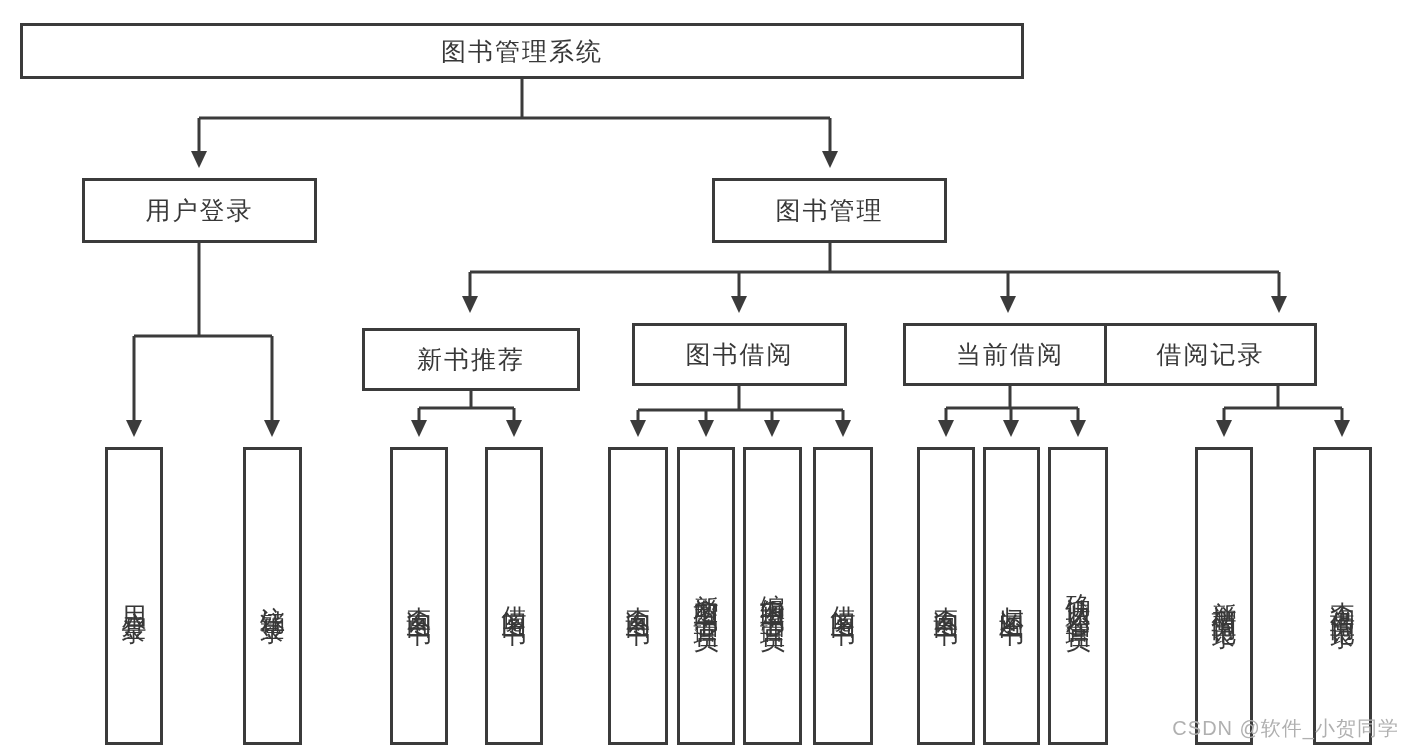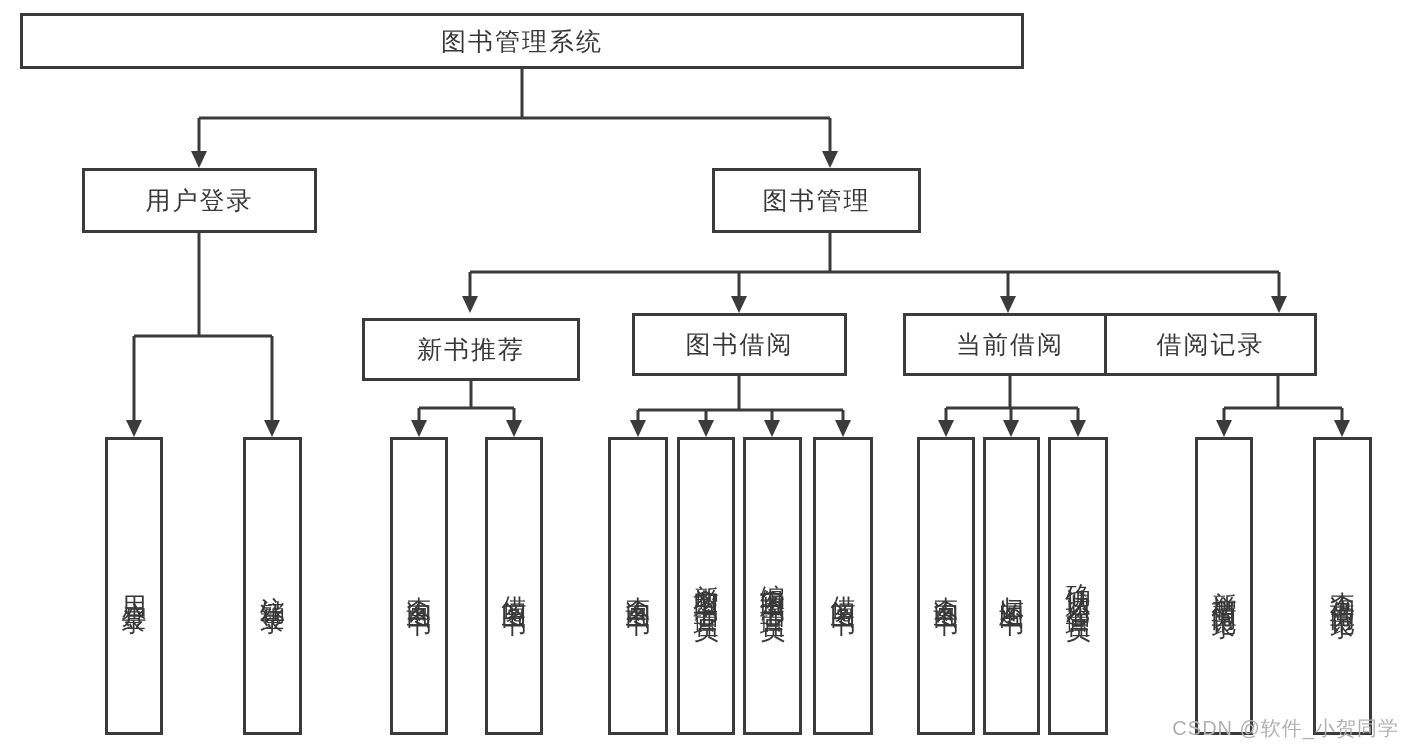--- a/index.html
+++ b/index.html
@@ -19,20 +19,21 @@
   .wires{position:absolute;left:0;top:0;width:1405px;height:747px;}
   .wires path{stroke:var(--line);stroke-width:3;fill:none;}
   .wires polygon{fill:var(--line);stroke:none;}
   .box{
     position:absolute;
     box-sizing:border-box;
     border:3px solid var(--line);
     background:var(--bg);
     display:flex;align-items:center;justify-content:center;
     color:var(--text);
+    margin-top:10px;
   }
   .hlabel{
     font-size:25px;
     letter-spacing:2px;
     white-space:nowrap;
     color:var(--text);
   }
   .leaf{top:437px;height:298px;}
   .vlabel{
     writing-mode:vertical-rl;
@@ -117,21 +118,21 @@
     </g>
   </svg>
 
   <div class="box" style="left:20px;top:13px;width:1004px;height:56px">
     <span class="hlabel">图书管理系统</span>
   </div>
 
   <div class="box" style="left:82px;top:168px;width:235px;height:65px">
     <span class="hlabel">用户登录</span>
   </div>
-  <div class="box" style="left:712px;top:168px;width:209px;height:65px">
+  <div class="box" style="left:712px;top:168px;width:235px;height:65px">
     <span class="hlabel">图书管理</span>
   </div>
 
   <div class="box" style="left:362px;top:318px;width:218px;height:63px">
     <span class="hlabel">新书推荐</span>
   </div>
   <div class="box" style="left:903px;top:313px;width:214px;height:63px">
     <span class="hlabel">当前借阅</span>
   </div>
   <div class="box" style="left:632px;top:313px;width:215px;height:63px">

